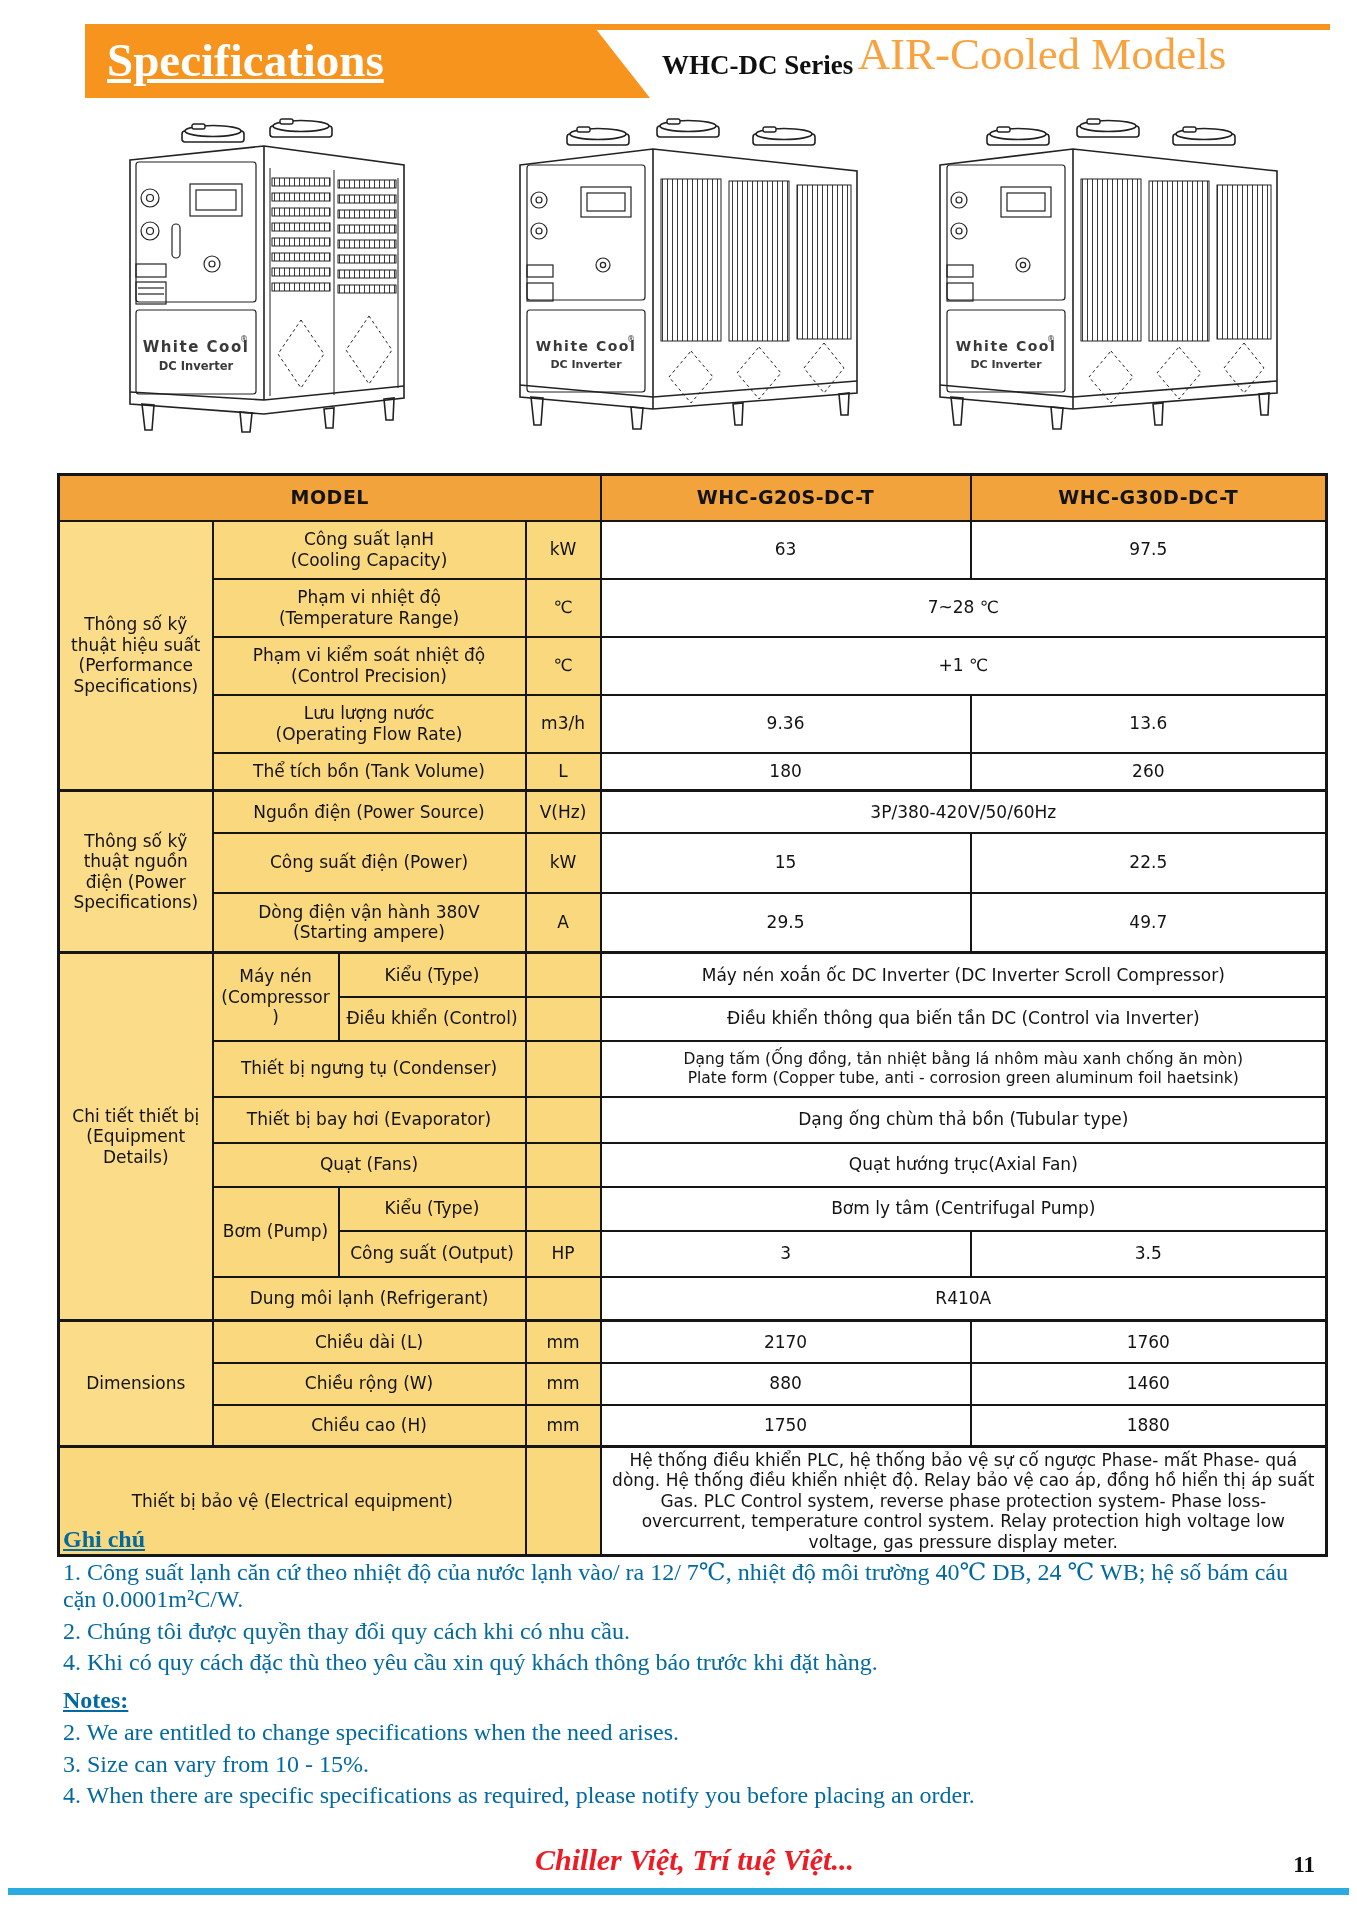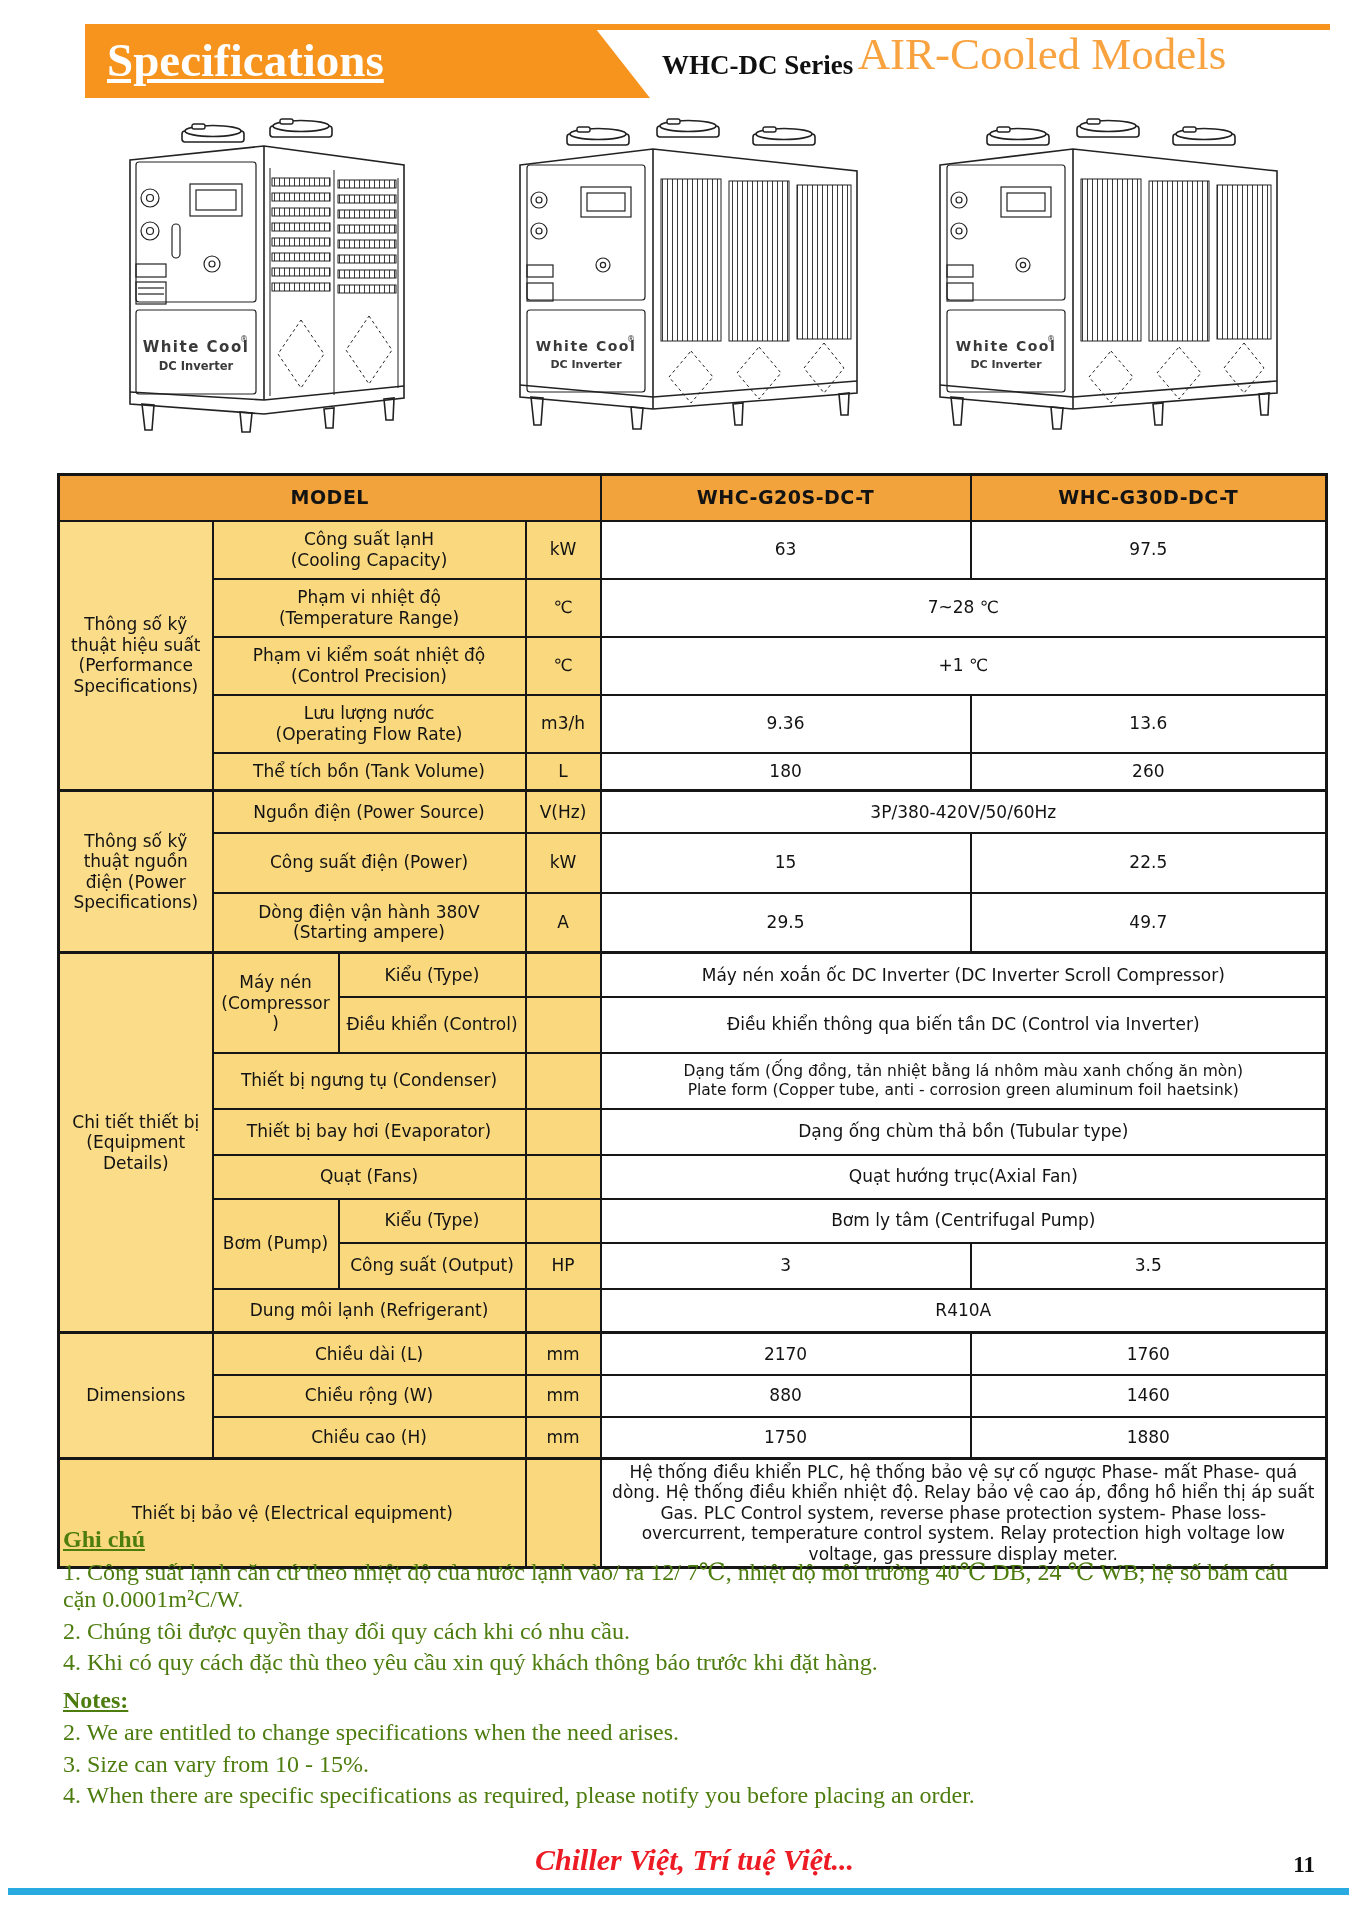--- a/index.html
+++ b/index.html
@@ -24,21 +24,21 @@
   table.spec td{border:2px solid #161616;text-align:center;vertical-align:middle;padding:2px 5px;
           font-size:17px;line-height:1.2;color:#131313;word-wrap:break-word;}
   tr.hdr td{background:#F2A33C;font-weight:bold;font-size:19px;letter-spacing:.5px;}
   td.cat{background:#FBDC89;font-size:16px;}
   td.param,td.unit,td.subcat,td.subparam,td.elabel{background:#FAD87D;}
   td.val{background:#ffffff;}
   tr.sec td{border-top-width:3px;}
   td.eval{font-size:15.5px;line-height:1.28;padding:4px 10px;}
   
   .notes{position:absolute;left:63px;top:1526px;width:1246px;
-         font-family:"Liberation Serif","DejaVu Serif",serif;font-size:24px;line-height:27.5px;color:#4d7c0f;}
+         font-family:"Liberation Serif","DejaVu Serif",serif;font-size:24px;line-height:27.5px;color:#0369a1;}
   .notes .ntitle{font-weight:bold;text-decoration:underline;margin:0 0 5px 0;}
   .notes .nitem{margin:0 0 4px 0;}
   .notes .gap{height:6px;}
   
   .slogan{position:absolute;left:0;right:0;top:1843px;text-align:center;
           font-family:"Liberation Serif","DejaVu Serif",serif;font-style:italic;font-weight:bold;
           font-size:30px;color:#ED1C24;padding-left:32px;}
   .pageno{position:absolute;right:42px;top:1852px;font-family:"Liberation Serif","DejaVu Serif",serif;
           font-weight:bold;font-size:23px;color:#101010;}
   .blue-bar{position:absolute;left:8px;right:8px;top:1888px;height:7px;background:#29ABE2;}
@@ -257,21 +257,21 @@
       <td class="val">49.7</td>
     </tr>
 
     <tr class="sec" style="height:44px">
       <td class="cat" rowspan="8">Chi tiết thiết bị (Equipment Details)</td>
       <td class="subcat" rowspan="2">Máy nén (Compressor)</td>
       <td class="subparam">Kiểu (Type)</td>
       <td class="unit"></td>
       <td class="val" colspan="2">Máy nén xoắn ốc DC Inverter (DC Inverter Scroll Compressor)</td>
     </tr>
-    <tr style="height:56px">
+    <tr style="height:44px">
       <td class="subparam">Điều khiển (Control)</td>
       <td class="unit"></td>
       <td class="val" colspan="2">Điều khiển thông qua biến tần DC (Control via Inverter)</td>
     </tr>
     <tr style="height:56px">
       <td class="param" colspan="2">Thiết bị ngưng tụ (Condenser)</td>
       <td class="unit"></td>
       <td class="val" colspan="2" style="font-size:15.5px">
         <span>Dạng tấm (Ống đồng, tản nhiệt bằng lá nhôm màu xanh chống ăn mòn)</span><br>
         <span>Plate form (Copper tube, anti - corrosion green aluminum foil haetsink)</span></td>

